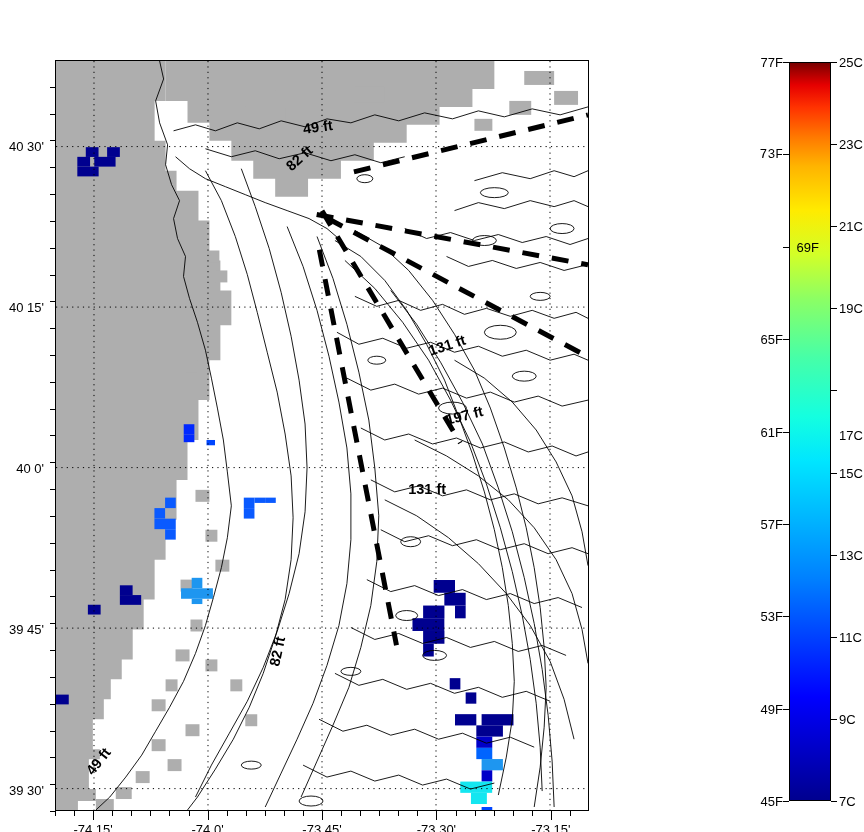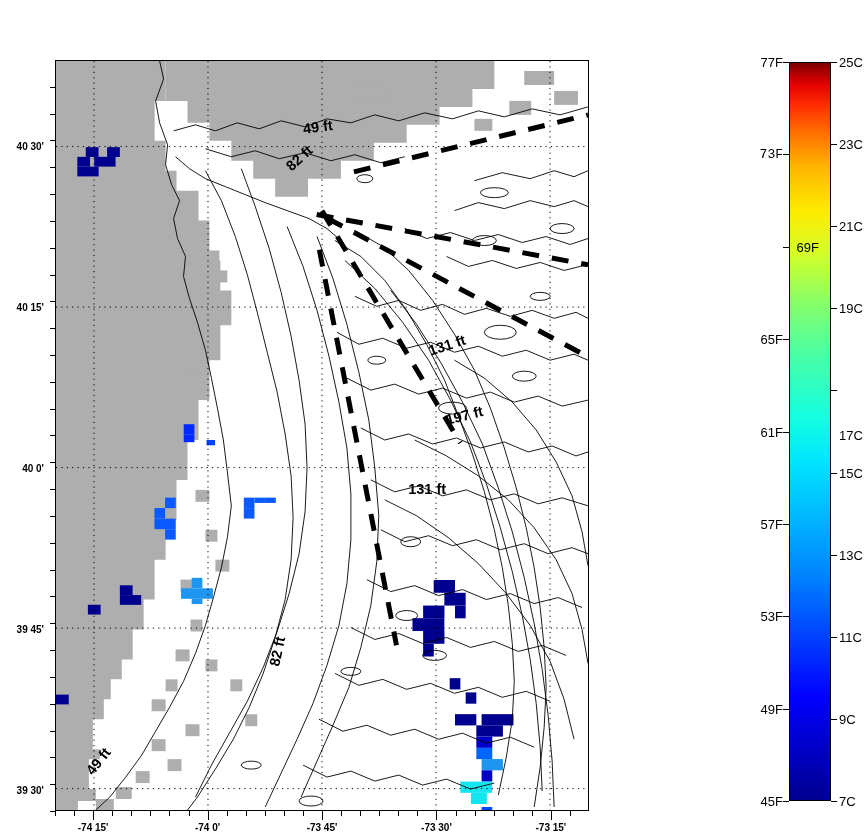--- a/index.html
+++ b/index.html
@@ -16,22 +16,22 @@
   #map-frame{position:absolute;left:55px;top:60px;width:534px;height:751px;
              border:1px solid #000;box-sizing:border-box;background:#ffffff;overflow:hidden;}
   #map-canvas{position:absolute;left:0;top:0;width:100%;height:100%;}
 
   
   .tick{position:absolute;background:#000;}
   .tick.x{width:1px;height:5px;}
   .tick.x.major{height:9px;}
   .tick.y{height:1px;width:5px;}
 
-  .axis-label{position:absolute;font-size:10px;color:#000;white-space:nowrap;
-              font-family:"Liberation Sans","DejaVu Sans",sans-serif;font-weight:bold;}
+  .axis-label{position:absolute;font-size:13px;color:#000;white-space:nowrap;
+              font-family:"Liberation Sans","DejaVu Sans",sans-serif;}
   .axis-label.x{transform:translateX(-50%);}
   .axis-label.y{transform:translateY(-50%);text-align:right;}
 
   
   #colorbar-wrap{position:absolute;left:789px;top:62px;width:42px;height:739px;}
   #colorbar{position:absolute;left:0;top:0;width:100%;height:100%;
             border:1px solid #000;box-sizing:border-box;
             background:linear-gradient(to top,
               #00008f 0%, #0000c8 7%, #0000ff 14%, #0040ff 22%,
               #0080ff 30%, #00b4ff 38%, #00e6ff 46%, #14ffe0 52%,

